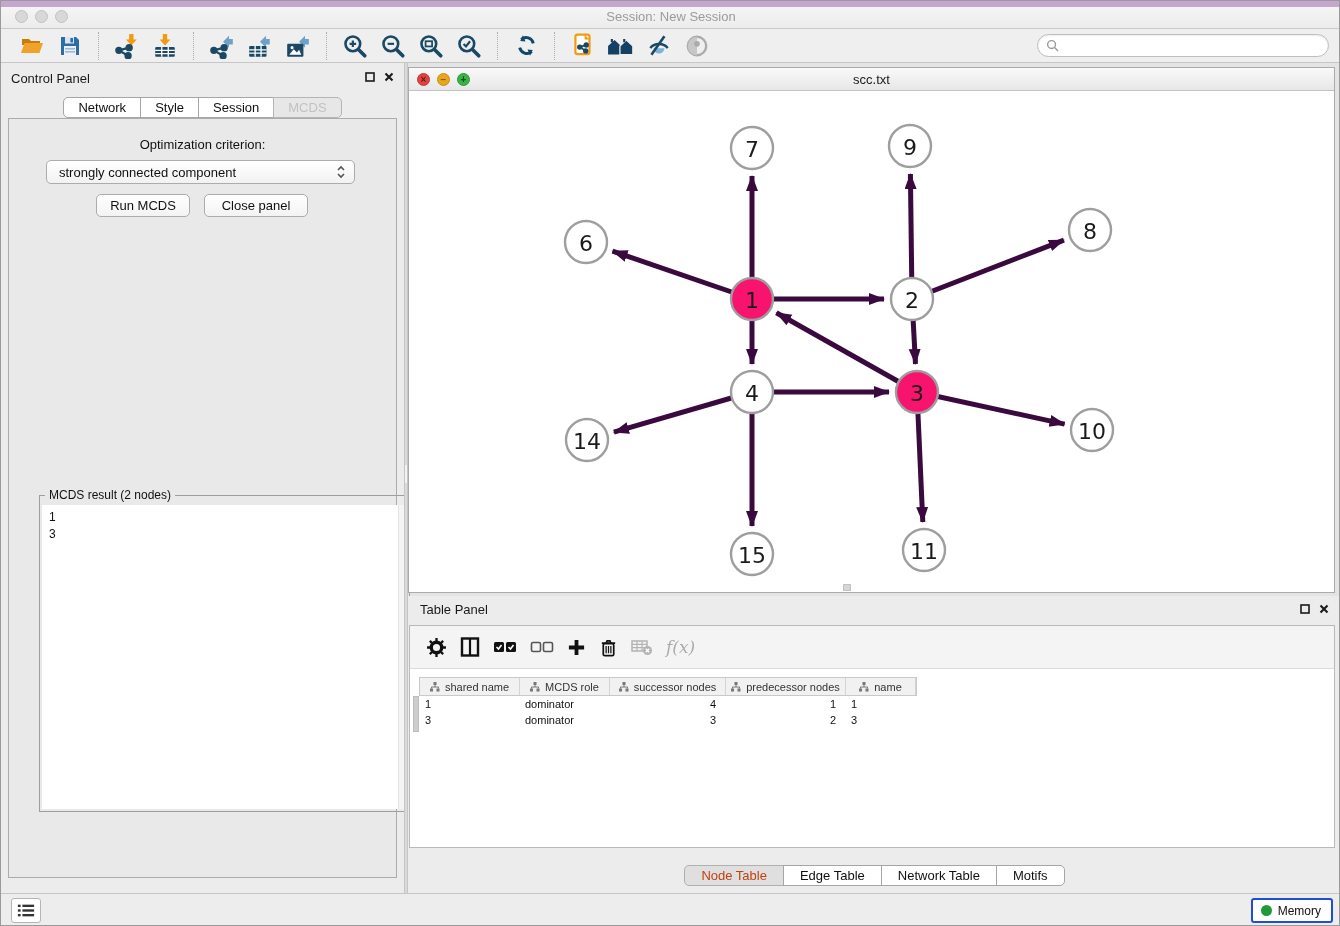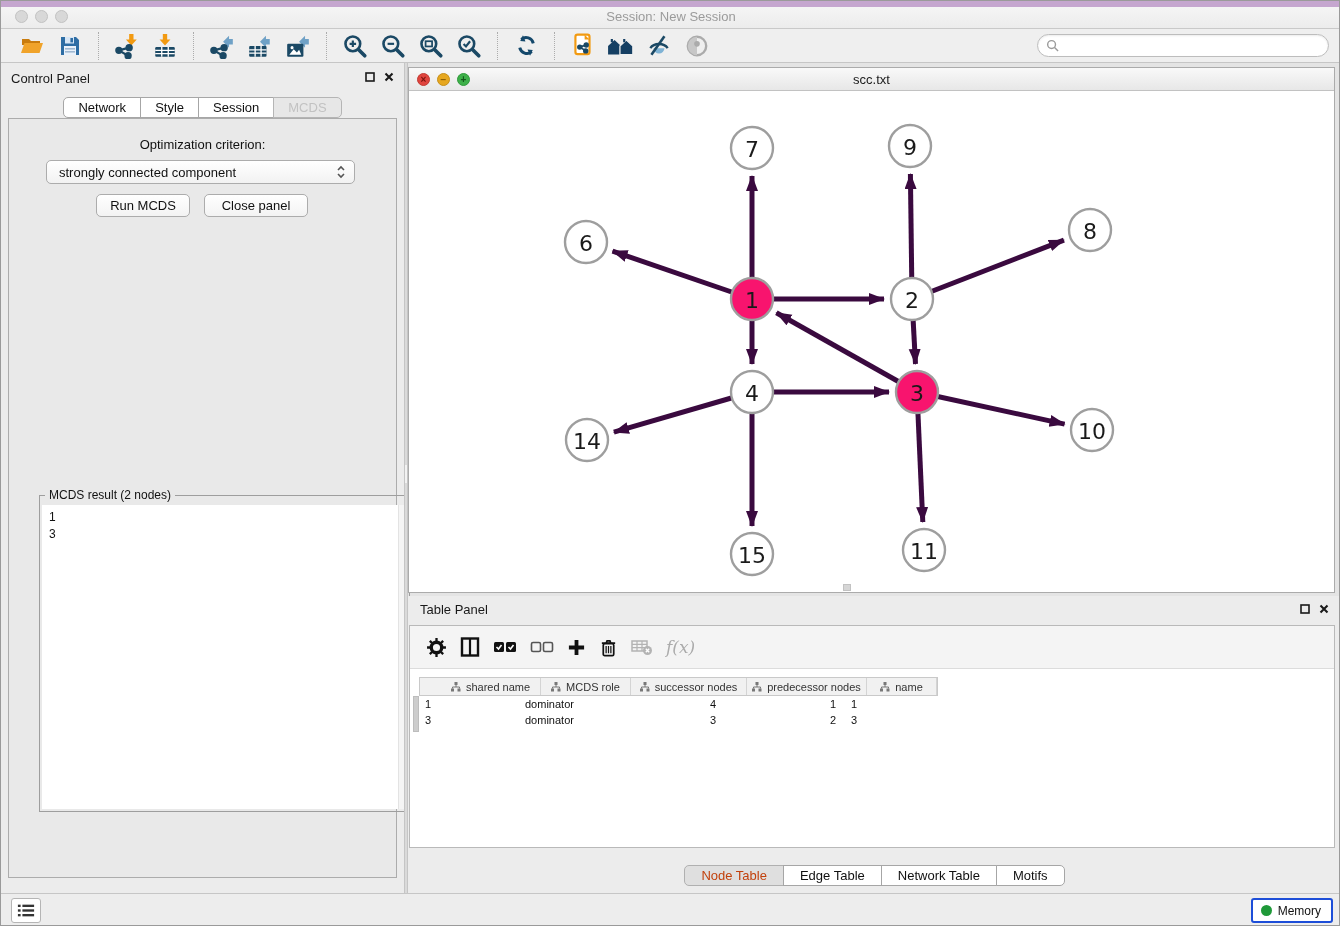--- a/index.html
+++ b/index.html
@@ -65,21 +65,21 @@
   
   .table-panel { position:absolute; left:407px; top:533px; width:933px; height:297px; background:#ECECEC; }
   .tp-header { position:absolute; top:6px; left:12px; font-size:13px; color:#1A1A1A; }
   .tp-icons { position:absolute; top:8px; right:12px; display:flex; gap:9px; align-items:center; }
   .tp-box { position:absolute; left:1px; right:6px; top:29px; height:223px; background:#FFFFFF; border:1px solid #B9B9B9; }
   .tp-toolbar { position:absolute; top:0; left:0; right:0; height:43px; background:#F4F4F4; border-bottom:1px solid #DCDCDC; display:flex; align-items:center; gap:13px; padding:0 16px; }
   .tt-btn { background:none; border:none; display:flex; align-items:center; justify-content:center; }
   .fx { font-family:"DejaVu Serif","Liberation Serif",serif; font-style:italic; font-size:17px; color:#ABABAB; }
   .tbl { position:absolute; left:3px; top:51px; }
   .tbl-gutter { position:absolute; left:0; top:19px; width:6px; height:36px; background:#CDCDCD; border:1px solid #BDBDBD; }
-  .thead { display:flex; margin-left:6px; background:#F1F1F1; border:1px solid #C9C9C9; height:19px;padding-left:21px; }
+  .thead { display:flex; margin-left:6px; background:#F1F1F1; border:1px solid #C9C9C9; height:19px; }
   .th { display:flex; align-items:center; justify-content:center; gap:5px; font-size:11px; color:#333; border-right:1px solid #D4D4D4; }
   .trow { display:flex; margin-left:6px; height:16px; }
   .tc { font-size:11px; color:#111; line-height:16px; padding:0 6px; overflow:hidden; }
   .c0 { width:100px; } .c1 { width:90px; } .c2 { width:116px; text-align:right; padding-right:9px; } .c3 { width:120px; text-align:right; padding-right:9px; } .c4 { width:70px; }
   .th.c2,.th.c3 { text-align:center; padding:0; } 
   .tp-tabs { position:absolute; left:0; right:0; top:269px; display:flex; justify-content:center; }
   .tp-tabs .tab { padding:2px 16px; }
   .tp-tabs .tab.active { background:#DFDFDF; color:#c2410c; border-color:#B0B0B0; }
 
   

